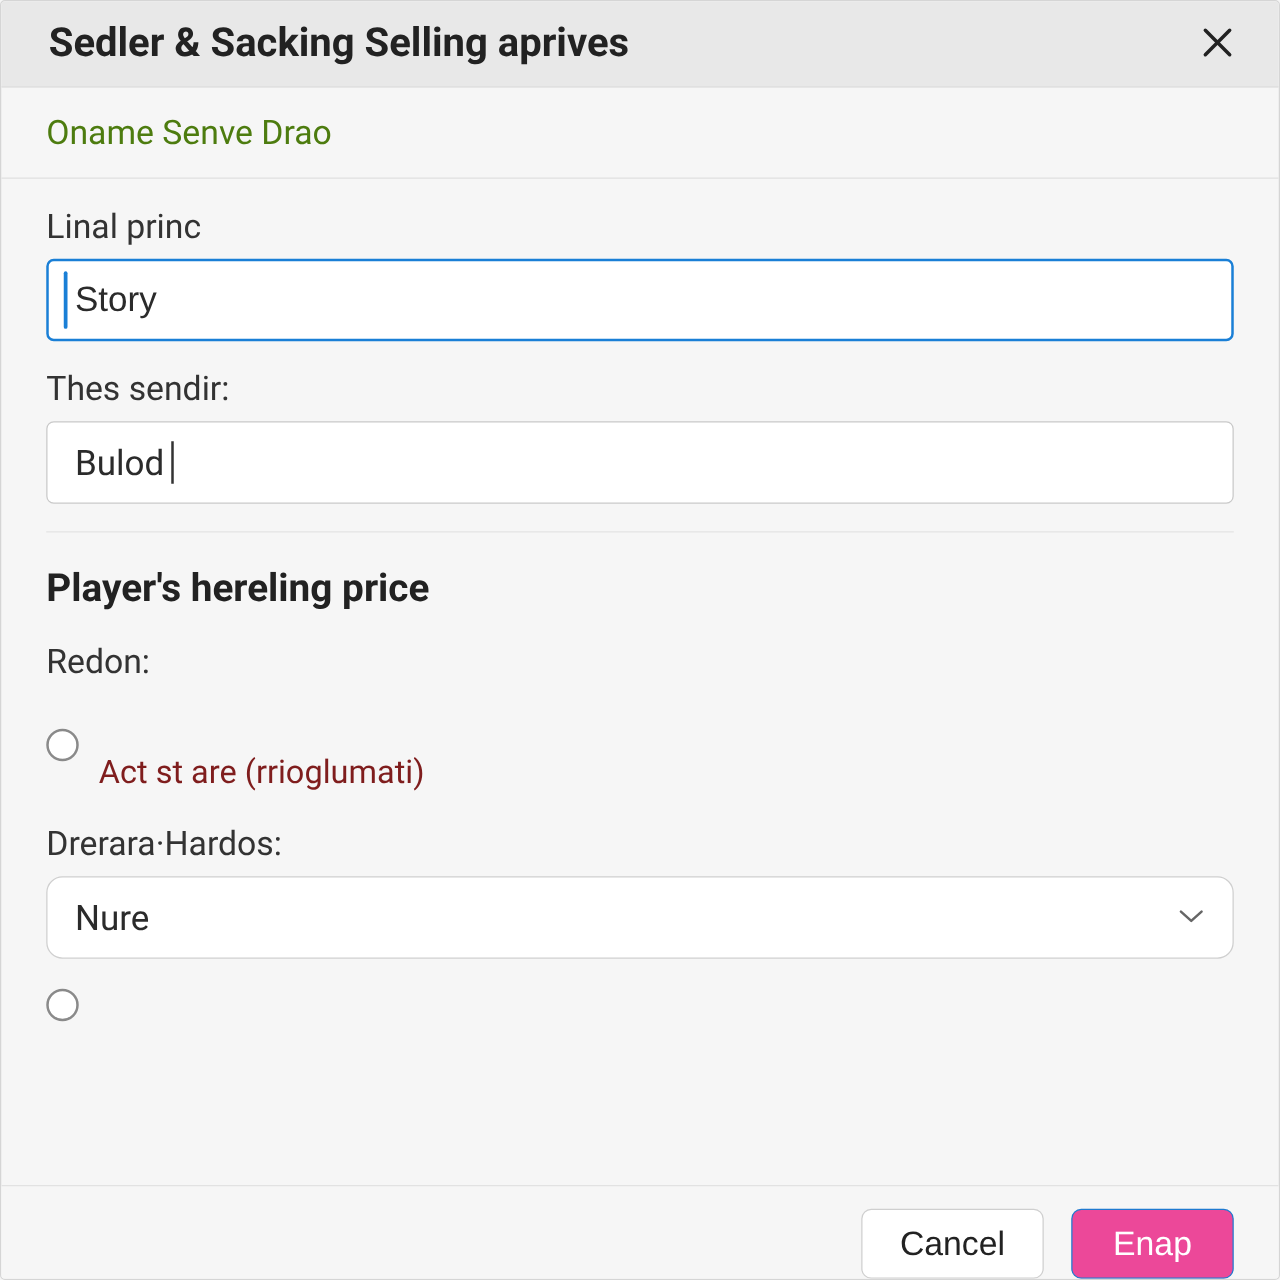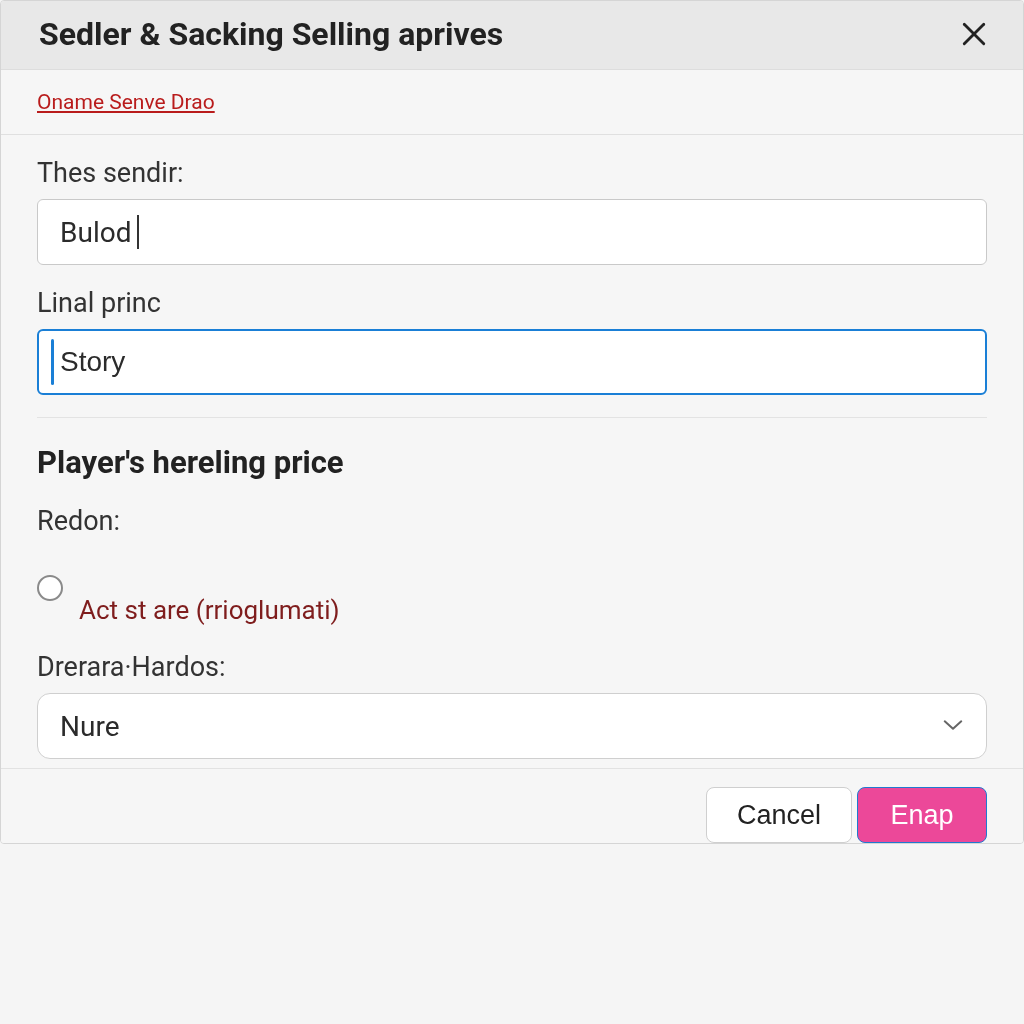--- a/index.html
+++ b/index.html
@@ -1,28 +1,28 @@
 <!DOCTYPE html>
 <html><head>
 <meta charset="utf-8">
 <style>
   *{box-sizing:border-box;margin:0;padding:0;}
   html,body{width:1024px;height:1024px;font-family:-apple-system,BlinkMacSystemFont,"Segoe UI",Roboto,Arial,sans-serif;background:#f5f5f5;color:#222;}
-  .dialog{width:1024px;height:844px;border:1px solid #d5d5d5;background:#f6f6f6;display:flex;flex-direction:column;border-radius:4px;overflow:hidden;}
+  .dialog{width:1024px;height:1024px;border:1px solid #d5d5d5;background:#f6f6f6;display:flex;flex-direction:column;border-radius:4px;overflow:hidden;}
 
   
   .titlebar{background:#e8e8e8;border-bottom:1px solid #ddd;padding:12px 28px 14px 38px;display:flex;align-items:center;}
   .titlebar .title{font-size:32px;font-weight:700;color:#222;flex:1;}
   .close-btn{width:42px;height:42px;display:flex;align-items:center;justify-content:center;font-size:34px;line-height:1;color:#222;cursor:pointer;border:none;background:none;}
   .close-btn svg{width:26px;height:26px;}
   .close-btn svg line{stroke:#222;stroke-width:2.6;stroke-linecap:round;}
 
   
   .subheader{padding:20px 36px;border-bottom:1px solid #e0e0e0;}
-  .subheader .sub{font-size:21px;color:#b91c1c;text-decoration:underline;}
+  .subheader .sub{font-size:27px;color:#4d7c0f;}
 
   
   .body{flex:1;padding:22px 36px 0 36px;overflow:auto;}
 
   .field{margin-bottom:22px;}
   .field-label{font-size:27px;color:#333;margin-bottom:10px;display:block;}
   .text-input{width:100%;height:66px;border:1px solid #c7c7c7;border-radius:6px;background:#fff;font-size:28px;color:#2b2b2b;padding:0 22px;outline:none;}
   .text-input.focused{border:2px solid #1a7fd6;padding:0 21px;}
   .input-with-caret{display:flex;align-items:center;width:100%;height:66px;border:1px solid #c9c9c9;border-radius:6px;background:#fff;font-size:28px;color:#2b2b2b;padding:0 22px;}
   .caret{display:inline-block;width:1.5px;height:34px;background:#333;margin-left:6px;}
@@ -44,21 +44,21 @@
   .radio-label{font-size:26px;color:#7f1d1d;margin-top:44px;}
 
   
   .dropdown{display:flex;align-items:center;height:66px;border:1px solid #cfcfcf;border-radius:13px;background:#fff;padding:0 22px;cursor:pointer;}
   .dropdown .dd-text{font-size:28px;color:#2b2b2b;flex:1;}
   .dropdown .chev{color:#666;}
   .dropdown .chev svg{width:22px;height:14px;}
   .dropdown .chev svg path{stroke:#666;stroke-width:2.2;fill:none;stroke-linecap:round;stroke-linejoin:round;}
 
   
-  .footer{border-top:1px solid #e2e2e2;padding:18px 36px 0 16px;display:flex;justify-content:flex-end;gap:5px;background:#f6f6f6;}
+  .footer{border-top:1px solid #e2e2e2;padding:18px 36px 0 16px;display:flex;justify-content:flex-end;gap:22px;background:#f6f6f6;}
   .btn{height:56px;border-radius:8px;font-size:27px;padding:0 30px;cursor:pointer;display:flex;align-items:center;justify-content:center;min-width:130px;}
   .btn-secondary{background:#fff;border:1px solid #cfcfcf;color:#222;}
   .btn-primary{background:#ec4899;border:1px solid #1f7ad0;color:#fff;}
 
   
   .focus-wrap{position:relative;}
   .focus-wrap .left-accent{position:absolute;left:14px;top:10px;bottom:10px;width:3px;background:#1a7fd6;border-radius:2px;}
   .focus-wrap input{padding-left:28px;}
 </style>
 </head>
@@ -76,32 +76,32 @@
     </button>
   </div>
 
   <div class="subheader">
     <div class="sub">Oname Senve Drao</div>
   </div>
 
   <div class="body">
 
     <div class="field">
+      <label class="field-label">Linal princ</label>
+      <div class="focus-wrap">
+        <span class="left-accent"></span>
+        <input class="text-input focused" type="text" value="Story" style="">
+      </div>
+    </div>
+
+    <div class="field">
       <label class="field-label">Thes sendir:</label>
       <div class="input-with-caret">
         <span>Bulod</span>
         <span class="caret"></span>
-      </div>
-    </div>
-
-    <div class="field">
-      <label class="field-label">Linal princ</label>
-      <div class="focus-wrap">
-        <span class="left-accent"></span>
-        <input class="text-input focused" type="text" value="Story" style="">
       </div>
     </div>
 
     <hr class="sep">
 
     <div class="section-title">Player's hereling price</div>
 
     <div class="field" style="margin-bottom:12px;">
       <label class="field-label">Redon:</label>
     </div>

